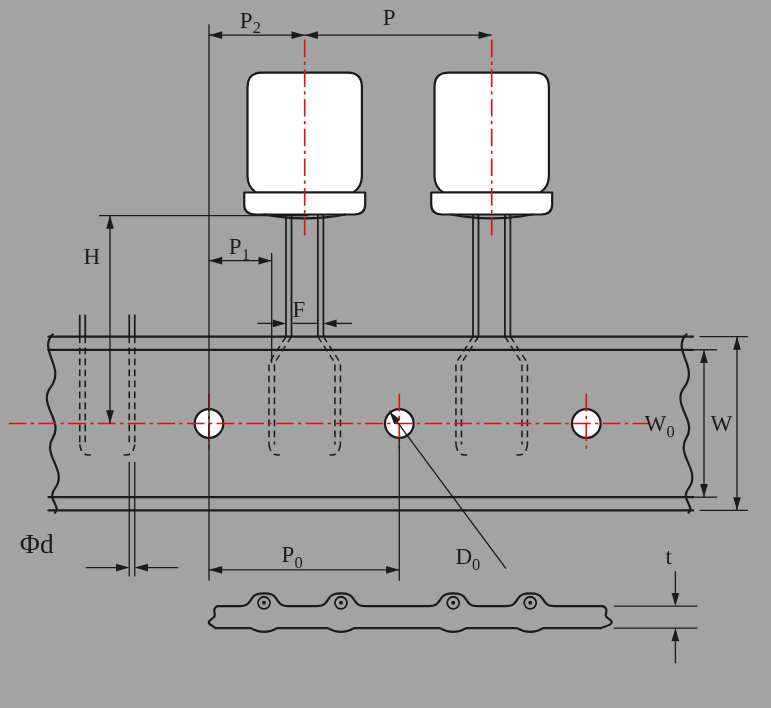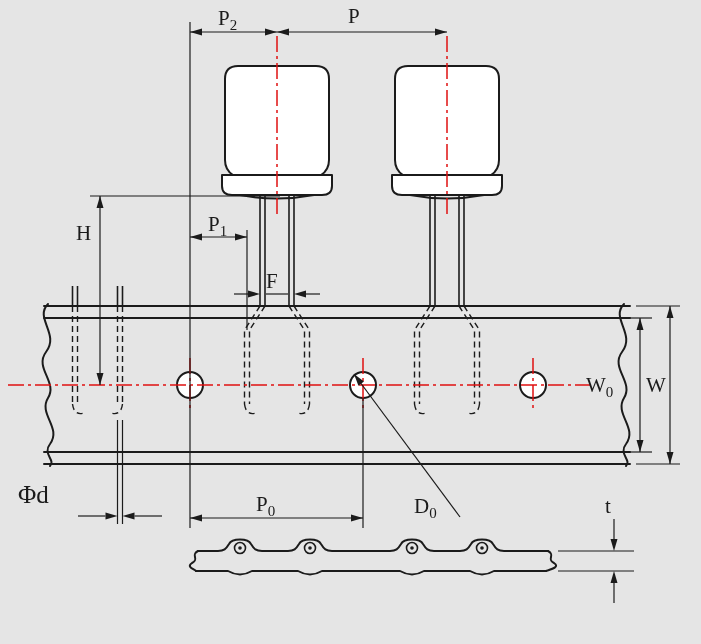--- a/index.html
+++ b/index.html
@@ -1,17 +1,17 @@
 <!DOCTYPE html>
 <html style="--line: #1b1b1b; --centerline: #e01010;"><head>
 <meta charset="utf-8">
 <style>
   :root{ --line:#1b1b1b; --centerline:#e01010; }
   html,body{margin:0;padding:0;background:#ffffff;}
-  .wrap{width:701px;height:644px;background:#e5e5e5;overflow:hidden;}
+  .wrap{width:701px;height:644px;background:#a3a3a3;overflow:hidden;}
   svg{display:block;}
   .outline{stroke:var(--line);stroke-width:2;fill:none;stroke-linecap:round;stroke-linejoin:round;}
   .fillw{fill:#ffffff;}
   .lead{stroke:var(--line);stroke-width:1.6;fill:none;}
   .thin{stroke:var(--line);stroke-width:1.2;fill:none;}
   .dash{stroke:var(--line);stroke-width:1.4;fill:none;stroke-dasharray:6 4;}
   .cl{stroke:var(--centerline);stroke-width:1.5;fill:none;stroke-dasharray:16 4 3 4;}
   .arr{fill:var(--line);stroke:none;}
   .lbl{font-family:"Liberation Serif", serif;font-size:21px;fill:var(--line);}
   .lbl .sub{font-size:15px;}

